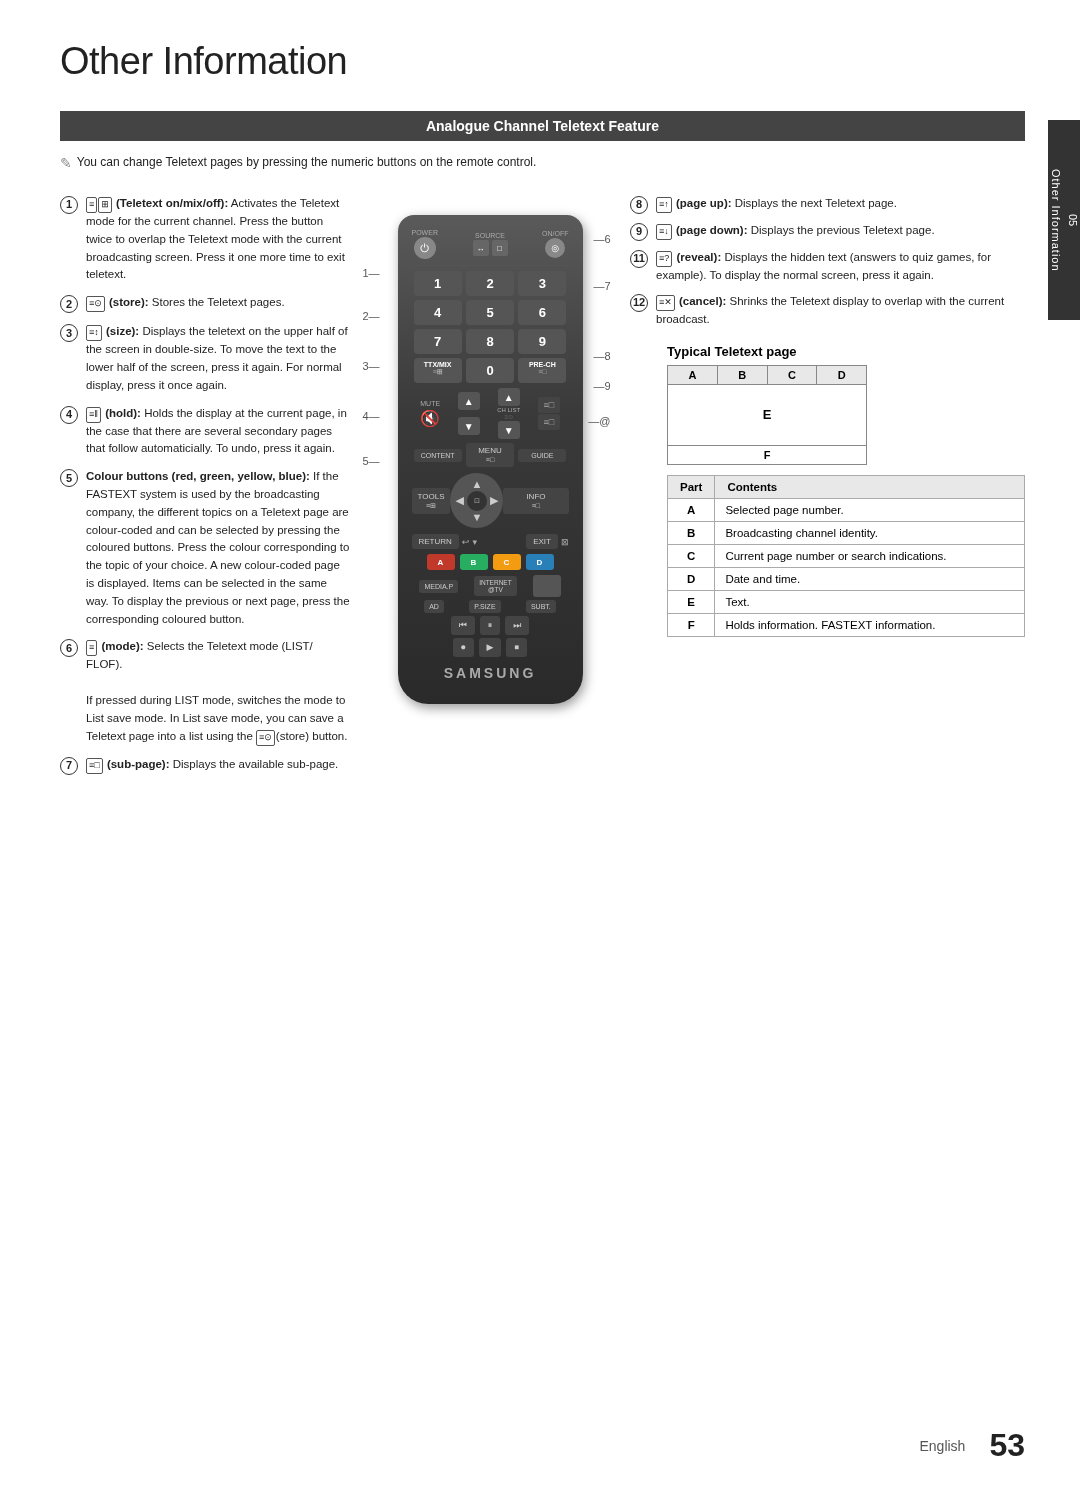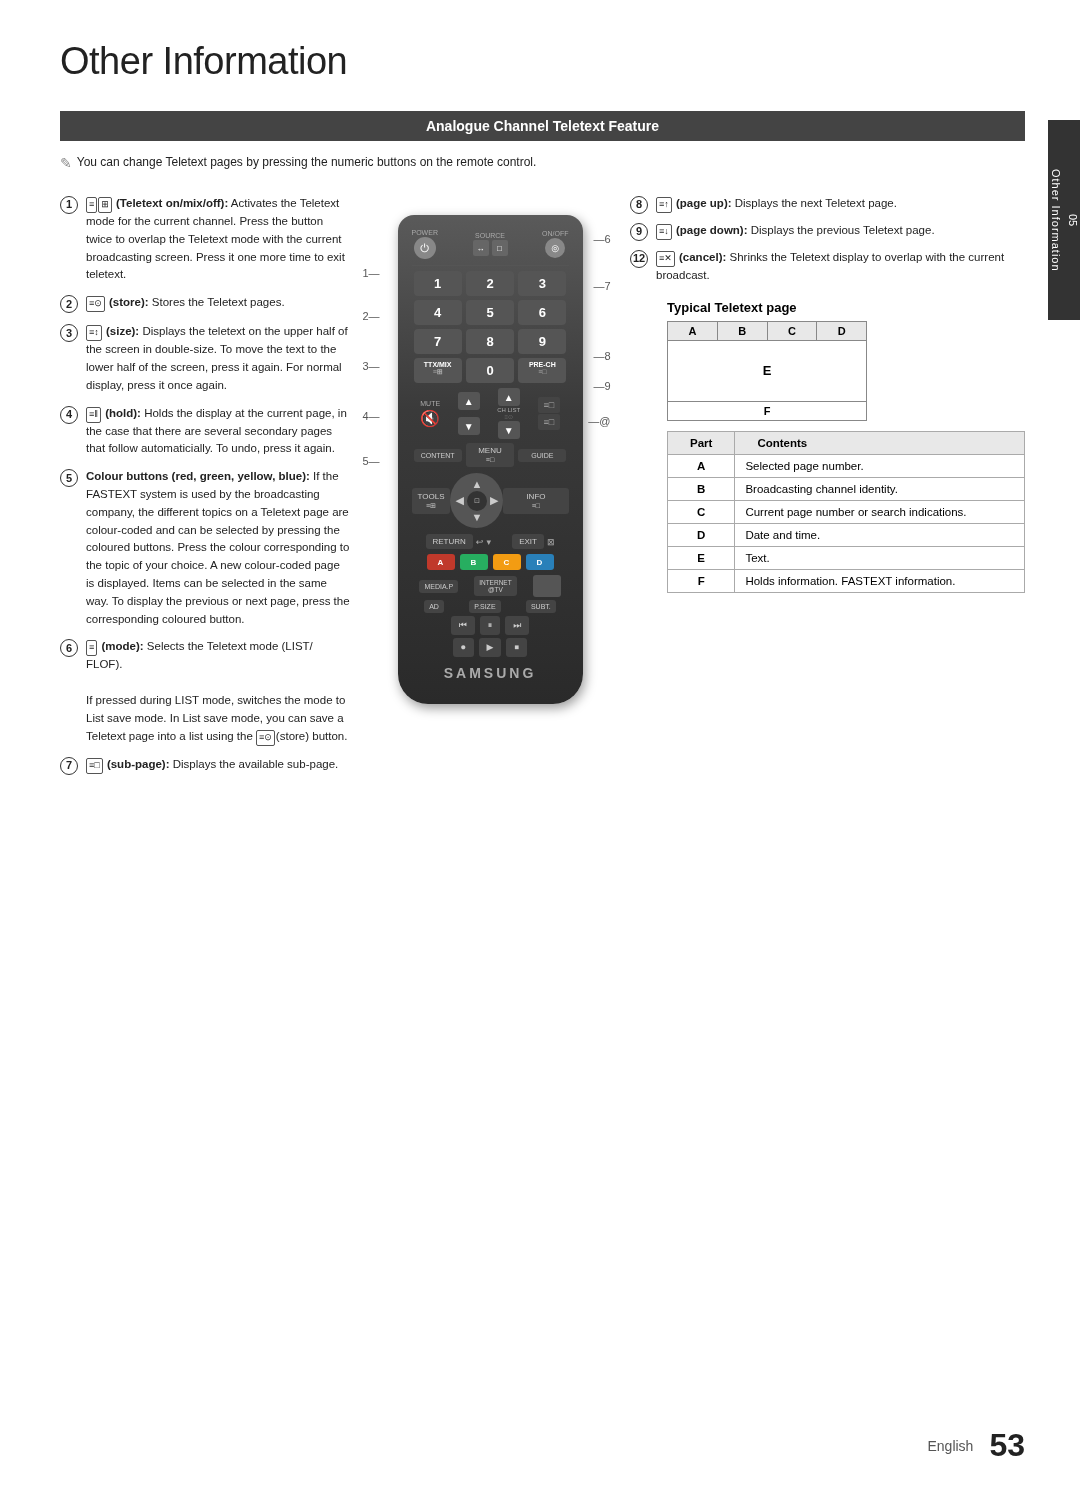--- a/index.html
+++ b/index.html
@@ -279,21 +279,21 @@
     .remote-arrow {
       position: absolute;
       color: #ccc;
       font-size: 11px;
     }
 
     .remote-return-exit {
       display: flex;
       justify-content: space-between;
       align-items: center;
-      margin: 3px 20px;
+      margin: 3px 6px;
     }
 
     .remote-return-btn {
       background: #444;
       color: #ccc;
       border-radius: 3px;
       padding: 3px 7px;
       font-size: 8px;
       cursor: pointer;
     }
@@ -455,21 +455,21 @@
     .parts-table {
       width: 100%;
       border-collapse: collapse;
       margin-top: 10px;
       font-size: 11.5px;
     }
 
     .parts-table th {
       background: #e8e8e8;
       border: 1px solid #aaa;
-      padding: 5px 22px;
+      padding: 5px 12px;
       text-align: left;
       font-weight: bold;
     }
 
     .parts-table td {
       border: 1px solid #aaa;
       padding: 5px 10px;
       vertical-align: top;
     }
 
@@ -479,21 +479,21 @@
       text-align: center;
     }
 
     
     .footer {
       position: absolute;
       bottom: 30px;
       right: 55px;
       display: flex;
       align-items: center;
-      gap: 16px;
+      gap: 24px;
     }
 
     .footer-english {
       font-size: 14px;
       color: #555;
     }
 
     .footer-num {
       font-size: 32px;
       font-weight: bold;
@@ -752,20 +752,27 @@
 
           <li class="right-bullet-item">
             <span class="right-bullet-num">9</span>
             <span>
               <span class="icon-box">≡↓</span>
               <strong>(page down):</strong> Displays the previous Teletext page.
             </span>
           </li>
 
 
+          <li class="right-bullet-item">
+            <span class="right-bullet-num">11</span>
+            <span>
+              <span class="icon-box">≡?</span>
+              <strong>(reveal):</strong> Displays the hidden text (answers to quiz games, for example). To display the normal screen, press it again.
+            </span>
+          </li>
 
           <li class="right-bullet-item">
             <span class="right-bullet-num">12</span>
             <span>
               <span class="icon-box">≡✕</span>
               <strong>(cancel):</strong> Shrinks the Teletext display to overlap with the current broadcast.
             </span>
           </li>
 
         </ul>

